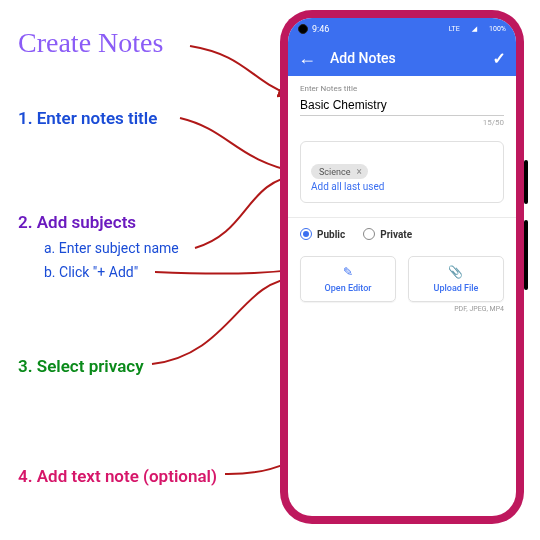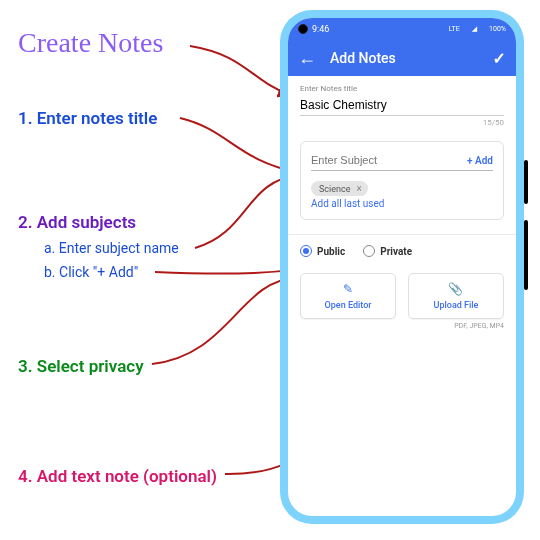--- a/index.html
+++ b/index.html
@@ -11,21 +11,21 @@
   .step1 { color: #1a4cd6; font-size: 17px; }
   .step2 { color: #6b1abf; font-size: 17px; }
   .step2a, .step2b { color: #1a4cd6; font-size: 14px; font-weight: 400; }
   .step3 { color: #0a8a1a; font-size: 17px; }
   .step4 { color: #d6176a; font-size: 17px; }
 
   
   svg.arrows { position: absolute; left: 0; top: 0; width: 540px; height: 540px; pointer-events: none; }
 
   
-  .phone { position: absolute; left: 280px; top: 10px; width: 244px; height: 514px; border-radius: 32px; background: #7dd3fc; display: flex; align-items: center; justify-content: center; }
+  .phone { position: absolute; left: 280px; top: 10px; width: 244px; height: 514px; border-radius: 32px; background: #be185d; display: flex; align-items: center; justify-content: center; }
   .phone::before { content: ""; position: absolute; right: -4px; top: 150px; width: 4px; height: 44px; background: #000; border-radius: 2px; }
   .phone::after { content: ""; position: absolute; right: -4px; top: 210px; width: 4px; height: 70px; background: #000; border-radius: 2px; }
   .screen { width: 228px; height: 498px; background: #fff; border-radius: 24px; overflow: hidden; display: flex; flex-direction: column; position: relative; }
 
   
   .statusbar { background: #3b6ff0; color: #fff; font-size: 9px; height: 22px; display: flex; align-items: center; justify-content: space-between; padding: 0 10px; }
   .status-left { display: flex; align-items: center; gap: 4px; }
   .camera-dot { width: 10px; height: 10px; background: #000; border-radius: 50%; border: 1px solid #222; }
   .status-right { display: flex; align-items: center; gap: 12px; font-size: 7px; }
 
@@ -112,24 +112,20 @@
       <span class="header-title">Add Notes</span>
       <span class="header-check">✓</span>
     </div>
 
     <div class="content">
       <div class="field-label">Enter Notes title</div>
       <input class="title-input" type="text" value="Basic Chemistry" style="">
       <div class="char-count">15/50</div>
 
       <div class="subject-card">
-        <div class="subject-row">
-          <input class="subject-input" type="text" placeholder="Enter Subject" style="">
-          <span class="add-btn">+ Add</span>
-        </div>
         <div class="chip">
           <span>Science</span>
           <span class="x">×</span>
         </div>
         <div class="add-last">Add all last used</div>
       </div>
 
       <div class="divider"></div>
 
       <div class="radio-row">

